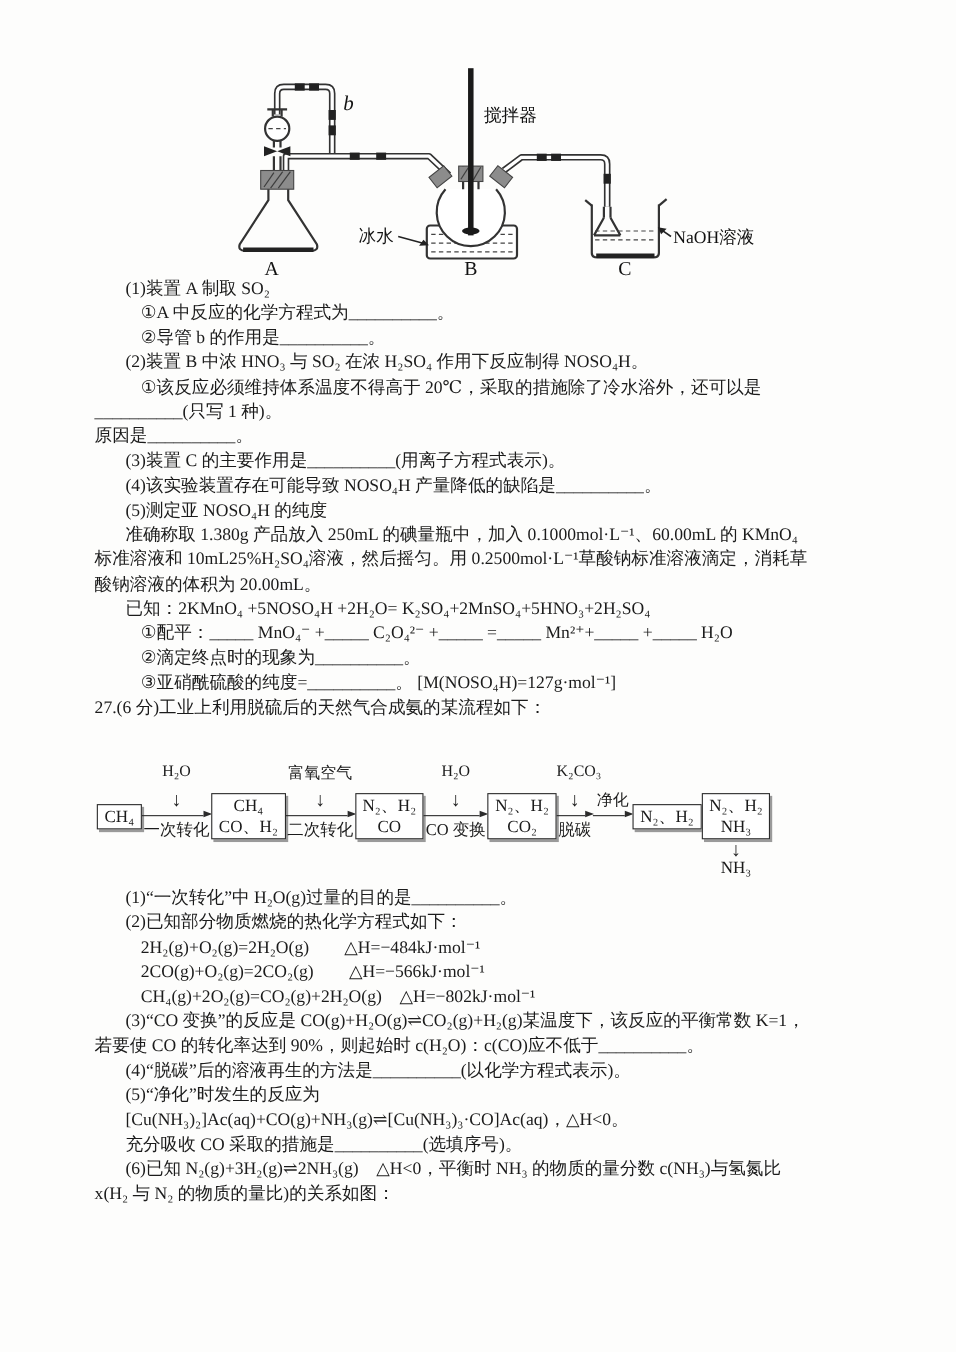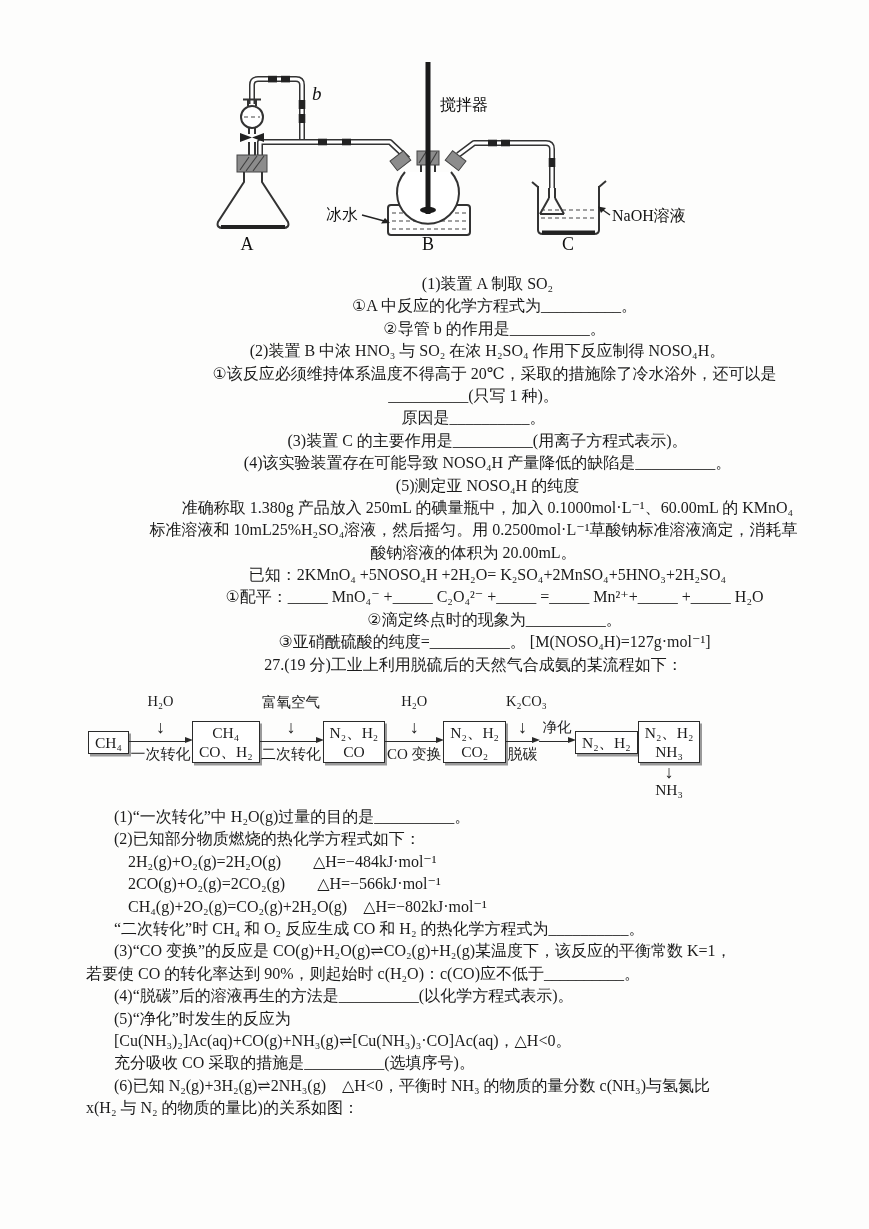--- a/index.html
+++ b/index.html
@@ -18,21 +18,21 @@
   .sleeve{fill:#222;}
   .stopper{fill:#8c8c8c;stroke:#444;stroke-width:1;}
   .hatch{stroke:#3d3d3d;stroke-width:1.1;}
   .thick{stroke:#222;stroke-width:4;}
   .dash{stroke:#444;stroke-width:1.1;stroke-dasharray:4 3;fill:none;}
   .st{font-size:16px;fill:#111;}
   .stlab{font-size:18px;fill:#111;}
   .stb{font-size:19px;font-style:italic;fill:#111;}
   
   .text-block{position:absolute;left:86px;right:8px;}
-  .t26{top:273px;text-align:center;}
+  .t26{top:252px;}
   .t27{top:806px;}
   .ln{font-size:16px;line-height:22.4px;height:22.4px;white-space:pre;}
   .l0{padding-left:0;}
   .l1{padding-left:28px;}
   .l2{padding-left:42px;}
   
   .flow{position:absolute;left:88px;top:692px;height:100px;display:flex;align-items:center;}
   .fboxwrap{position:relative;flex:none;}
   .fbox{
     border:1.6px solid #2b2b2b;box-shadow:2px 2.5px 0 #9a9a9a;background:#fff;
@@ -165,21 +165,21 @@
     <div class="ln l1">(3)装置 C 的主要作用是__________(用离子方程式表示)。</div>
     <div class="ln l1">(4)该实验装置存在可能导致 NOSO₄H 产量降低的缺陷是__________。</div>
     <div class="ln l1">(5)测定亚 NOSO₄H 的纯度</div>
     <div class="ln l1">准确称取 1.380g 产品放入 250mL 的碘量瓶中，加入 0.1000mol·L⁻¹、60.00mL 的 KMnO₄</div>
     <div class="ln l0">标准溶液和 10mL25%H₂SO₄溶液，然后摇匀。用 0.2500mol·L⁻¹草酸钠标准溶液滴定，消耗草</div>
     <div class="ln l0">酸钠溶液的体积为 20.00mL。</div>
     <div class="ln l1">已知：2KMnO₄ +5NOSO₄H +2H₂O= K₂SO₄+2MnSO₄+5HNO₃+2H₂SO₄</div>
     <div class="ln l2">①配平：_____ MnO₄⁻ +_____ C₂O₄²⁻ +_____ =_____ Mn²⁺+_____ +_____ H₂O</div>
     <div class="ln l2">②滴定终点时的现象为__________。</div>
     <div class="ln l2">③亚硝酰硫酸的纯度=__________。 [M(NOSO₄H)=127g·mol⁻¹]</div>
-    <div class="ln l0">27.(19 分)工业上利用脱硫后的天然气合成氨的某流程如下：</div>
+    <div class="ln l0">27.(6 分)工业上利用脱硫后的天然气合成氨的某流程如下：</div>
   </div>
 
   <div class="flow">
     <div class="fboxwrap">
       <div class="fbox">
         <span class="bl">CH₄</span>
 
       </div>
     </div>
     <div class="conn cw63">
@@ -245,21 +245,20 @@
       </div>
     </div>
   </div>
 
   <div class="text-block t27">
     <div class="ln l1">(1)“一次转化”中 H₂O(g)过量的目的是__________。</div>
     <div class="ln l1">(2)已知部分物质燃烧的热化学方程式如下：</div>
     <div class="ln l2">2H₂(g)+O₂(g)=2H₂O(g)　　△H=−484kJ·mol⁻¹</div>
     <div class="ln l2">2CO(g)+O₂(g)=2CO₂(g)　　△H=−566kJ·mol⁻¹</div>
     <div class="ln l2">CH₄(g)+2O₂(g)=CO₂(g)+2H₂O(g)　△H=−802kJ·mol⁻¹</div>
-    <div class="ln l1">“二次转化”时 CH₄ 和 O₂ 反应生成 CO 和 H₂ 的热化学方程式为__________。</div>
     <div class="ln l1">(3)“CO 变换”的反应是 CO(g)+H₂O(g)⇌CO₂(g)+H₂(g)某温度下，该反应的平衡常数 K=1，</div>
     <div class="ln l0">若要使 CO 的转化率达到 90%，则起始时 c(H₂O)：c(CO)应不低于__________。</div>
     <div class="ln l1">(4)“脱碳”后的溶液再生的方法是__________(以化学方程式表示)。</div>
     <div class="ln l1">(5)“净化”时发生的反应为</div>
     <div class="ln l1">[Cu(NH₃)₂]Ac(aq)+CO(g)+NH₃(g)⇌[Cu(NH₃)₃·CO]Ac(aq)，△H&lt;0。</div>
     <div class="ln l1">充分吸收 CO 采取的措施是__________(选填序号)。</div>
     <div class="ln l1">(6)已知 N₂(g)+3H₂(g)⇌2NH₃(g)　△H&lt;0，平衡时 NH₃ 的物质的量分数 c(NH₃)与氢氮比</div>
     <div class="ln l0">x(H₂ 与 N₂ 的物质的量比)的关系如图：</div>
   </div>
 

